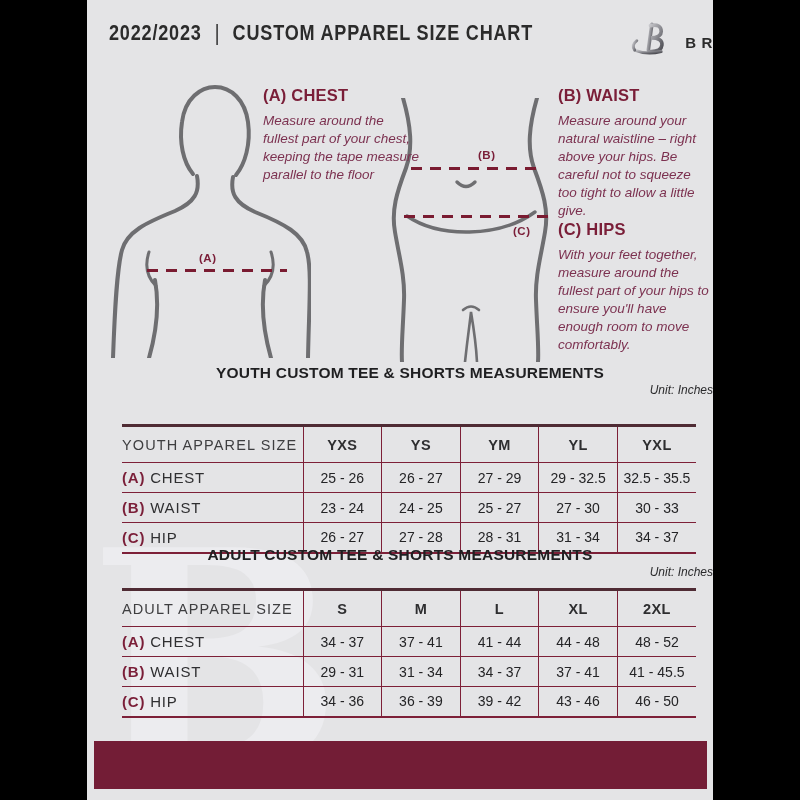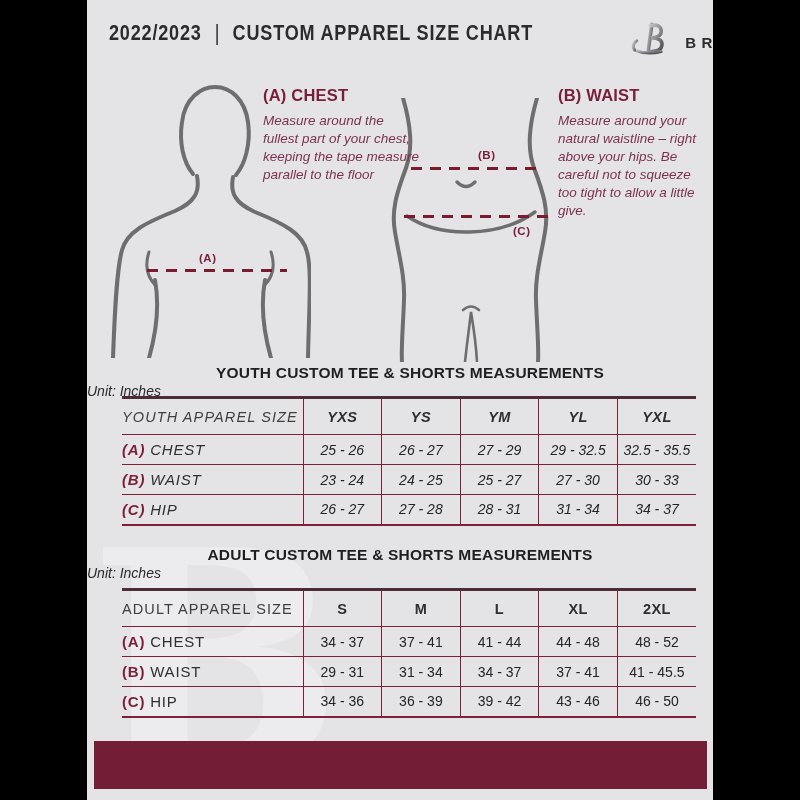--- a/index.html
+++ b/index.html
@@ -31,22 +31,22 @@
   .guide{position:absolute;width:160px;z-index:1;}
   .guide h3{margin:0 0 7px 0;font-size:16.5px;font-weight:700;color:var(--accent);letter-spacing:0.2px;}
   .guide p{margin:0;font-style:italic;font-size:13.5px;line-height:1.34;color:#7c3150;}
   .fig{position:absolute;z-index:0;}
   .dash{position:absolute;height:3px;z-index:1;
     background:repeating-linear-gradient(90deg,var(--dash) 0 11px,transparent 11px 19px);}
   .marker-label{position:absolute;font-weight:700;font-size:11.5px;color:var(--accent);letter-spacing:0.5px;z-index:1;}
   
   .tbl-title{position:absolute;left:0;width:100%;text-align:center;
     font-size:15.5px;font-weight:700;color:#1f1f21;letter-spacing:0.2px;z-index:1;}
-  .tbl-unit{position:absolute;left:0;width:100%;text-align:left;
-    font-size:14px;font-style:italic;color:#2a2a2c;z-index:1;}
+  .tbl-unit{position:absolute;left:0;width:100%;text-align:right;
+    font-size:12px;font-style:italic;color:#2a2a2c;z-index:1;}
   table.size-table{position:absolute;left:35px;width:574px;border-collapse:collapse;
     table-layout:fixed;z-index:1;
     border-top:3px solid #4f2b34;border-bottom:2px solid #7d2038;}
   table.size-table col.label-col{width:181px;}
   table.size-table th,table.size-table td{padding:0;}
   table.size-table th{height:37px;}
   table.size-table td{height:30px;}
   table.size-table tr+tr{border-top:1.6px solid #7d2038;}
   table.size-table th+th,table.size-table td+td{border-left:1.6px solid #7d2038;}
   .first-head{font-weight:400;font-size:14.5px;color:#3e3e40;letter-spacing:1.1px;
@@ -130,25 +130,29 @@
   <span class="marker-label" style="left:426px;top:225px;">(C)</span>
 
   <div class="guide" style="left:176px;top:86px;width:158px;">
     <h3>(A) CHEST</h3>
     <p>Measure around the fullest part of your chest, keeping the tape measure parallel to the floor</p>
   </div>
   <div class="guide" style="left:471px;top:86px;width:150px;">
     <h3>(B) WAIST</h3>
     <p>Measure around your natural waistline – right above your hips. Be careful not to squeeze too tight to allow a little give.</p>
   </div>
+  <div class="guide" style="left:471px;top:220px;width:152px;">
+    <h3>(C) HIPS</h3>
+    <p>With your feet together, measure around the fullest part of your hips to ensure you'll have enough room to move comfortably.</p>
+  </div>
 
   <div class="tbl-title" style="top:364px;padding-left:20px;">YOUTH CUSTOM TEE &amp; SHORTS MEASUREMENTS</div>
   <div class="tbl-unit" style="top:383px;">Unit: Inches</div>
 
-  <table class="size-table" style="top:396px;font-style:italic;">
+  <table class="size-table" style="top:424px;">
     <colgroup>
         <col class="label-col">
         <col>
         <col>
         <col>
         <col>
         <col>
       </colgroup>
     <tbody>
         <tr>

